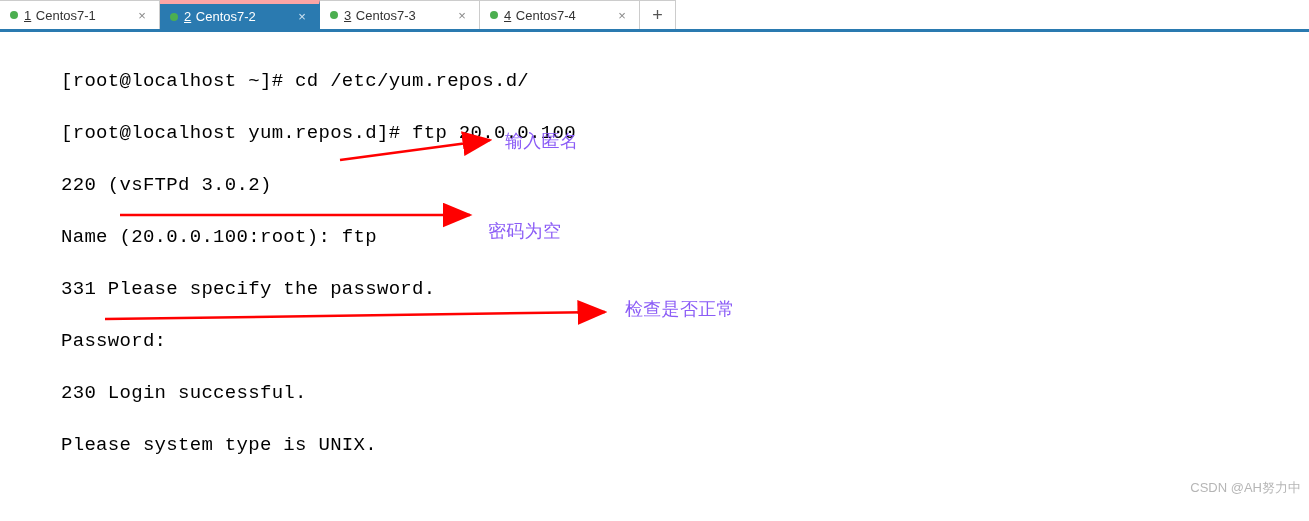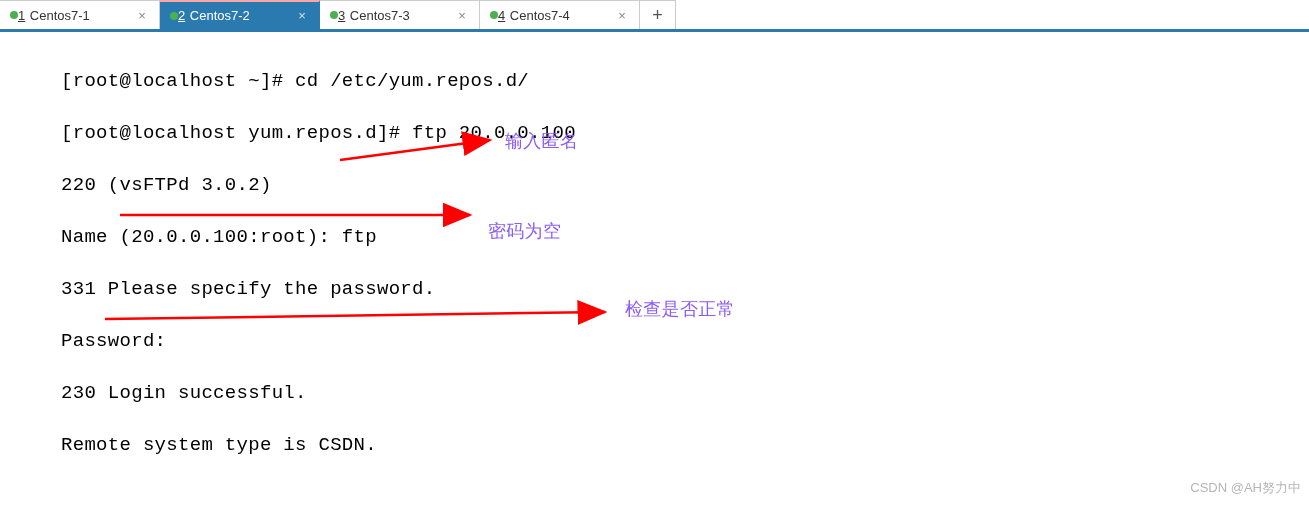--- a/index.html
+++ b/index.html
@@ -22,28 +22,28 @@
   }
   .tab {
     display: flex;
     align-items: center;
     padding: 0 10px;
     border-right: 1px solid #ccc;
     border-top: 1px solid #ccc;
     font-size: 13px;
     color: #333;
     background: #fff;
-    gap: 0;
+    gap: 6px;
     min-width: 160px;
     cursor: pointer;
   }
   .tab.active {
     background: #2a7ab0;
     color: #fff;
-    border-top: 2px solid #fca5a5;
+    border-top: 4px solid #fca5a5;
     border-right: 1px solid #2a7ab0;
   }
   .tab .dot {
     width: 8px; height: 8px; border-radius: 50%;
     background: #4caf50;
     flex-shrink: 0;
   }
   .tab .num { text-decoration: underline; margin-right: 1px; }
   .tab .label { flex: 1; }
   .tab .close {
@@ -124,21 +124,21 @@
 </div>
 
 <div class="terminal">
 <span class="line">[root@localhost ~]# cd /etc/yum.repos.d/</span>
 <span class="line">[root@localhost yum.repos.d]# ftp 20.0.0.100</span>
 <span class="line">220 (vsFTPd 3.0.2)</span>
 <span class="line">Name (20.0.0.100:root): ftp</span>
 <span class="line">331 Please specify the password.</span>
 <span class="line">Password:</span>
 <span class="line">230 Login successful.</span>
-<span class="line">Remote system type is CSDN.</span>
+<span class="line">Please system type is UNIX.</span>
 
 
 
 
 
 
 
 
 
   <div class="annot-layer">

